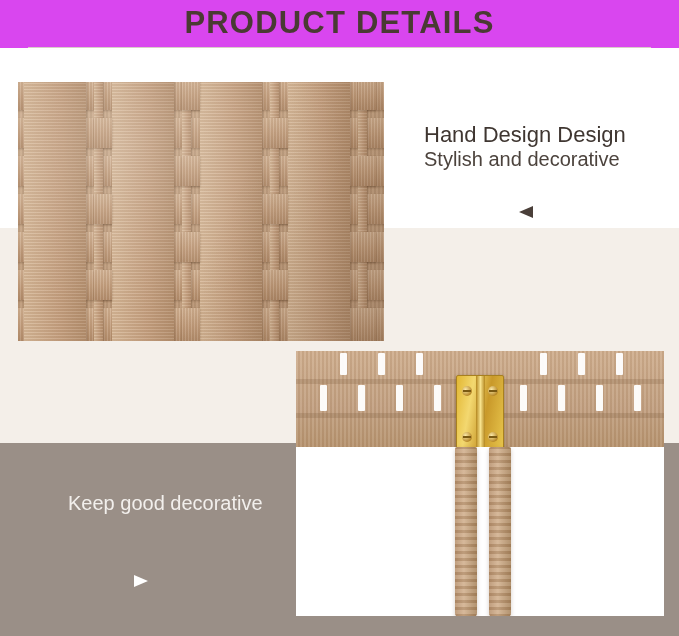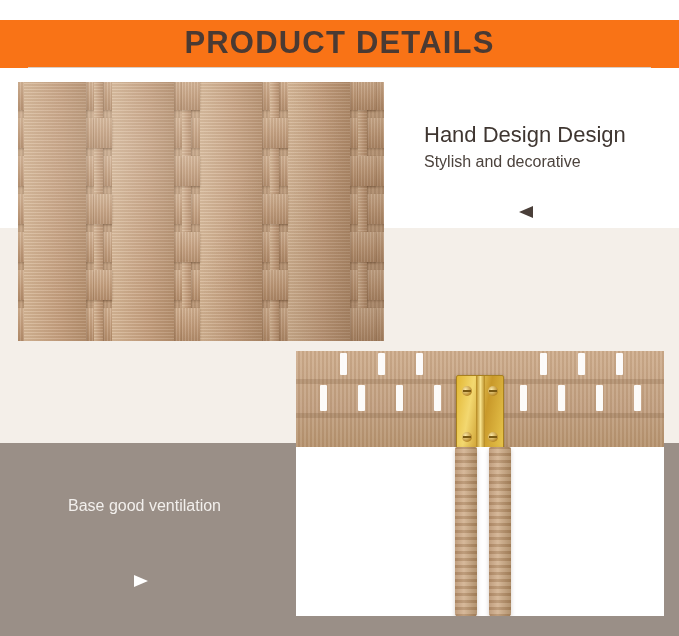--- a/index.html
+++ b/index.html
@@ -21,22 +21,21 @@
     overflow: hidden;
   }
 
   
   .header {
     position: absolute;
     left: 0;
     top: 0;
     width: 679px;
     height: 48px;
-    background: #f97316;
-    margin-top: 20px;
+    background: #d946ef;
   }
   .header-title {
     position: absolute;
     left: 0;
     top: 0;
     width: 679px;
     text-align: center;
     font-size: 31px;
     letter-spacing: 1.2px;
     color: #4a3a33;
@@ -222,25 +221,24 @@
   .txt-block {
     position: absolute;
   }
   .txt-title {
     font-size: 22px;
     color: #3f3631;
     font-family: "Liberation Sans", sans-serif;
     white-space: nowrap;
   }
   .txt-sub {
-    font-size: 16px;
+    font-size: 20px;
     color: #4c433d;
     font-family: "Liberation Sans", sans-serif;
     white-space: nowrap;
-    margin-top: 5px;
   }
   .txt-block.dark .txt-title { color: #ffffff; }
   .txt-block.dark .txt-sub { color: #f2efec; }
 
   .block1 { left: 424px; top: 122px; }
   .block2 { left: 68px; top: 492px; }
 
   .arrow {
     position: absolute;
     width: 0;
@@ -345,17 +343,17 @@
       <div class="screw" style="left:5px;top:56px;"></div>
       <div class="screw" style="left:31px;top:56px;"></div>
     </div>
 
     <div class="hinge-white"></div>
     <div class="leg" style="left:159px;"></div>
     <div class="leg" style="left:193px;"></div>
   </div>
 
   <div class="txt-block block2 dark">
-    <div class="txt-sub">Base good ventilation</div>
+    <div class="txt-sub">Keep good decorative</div>
   </div>
   <div class="arrow arrow-right"></div>
 
 </div>
 
 </body></html>

